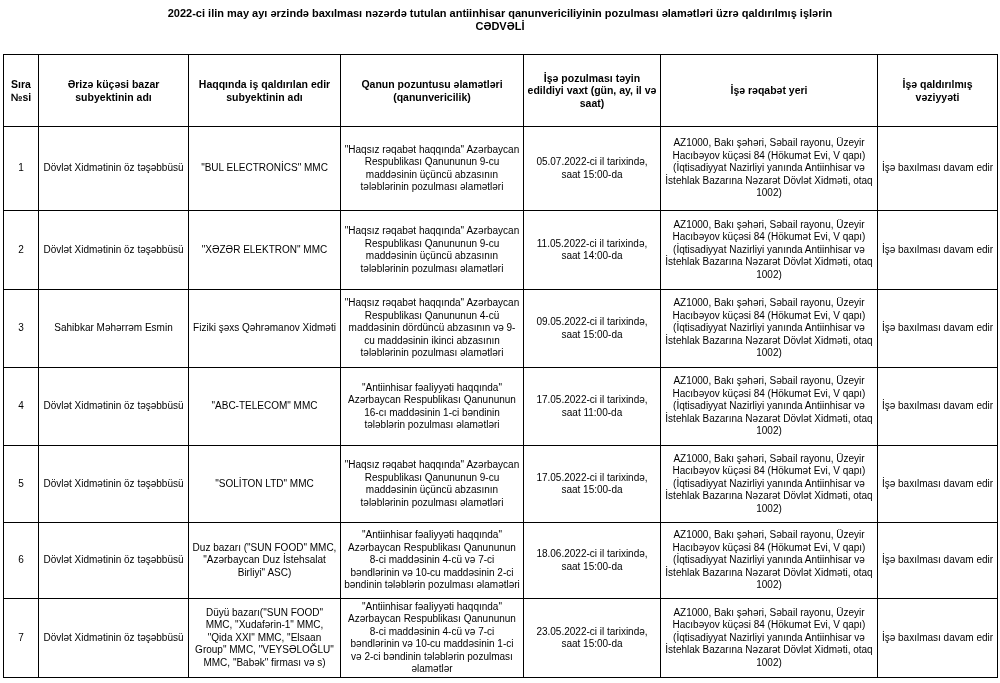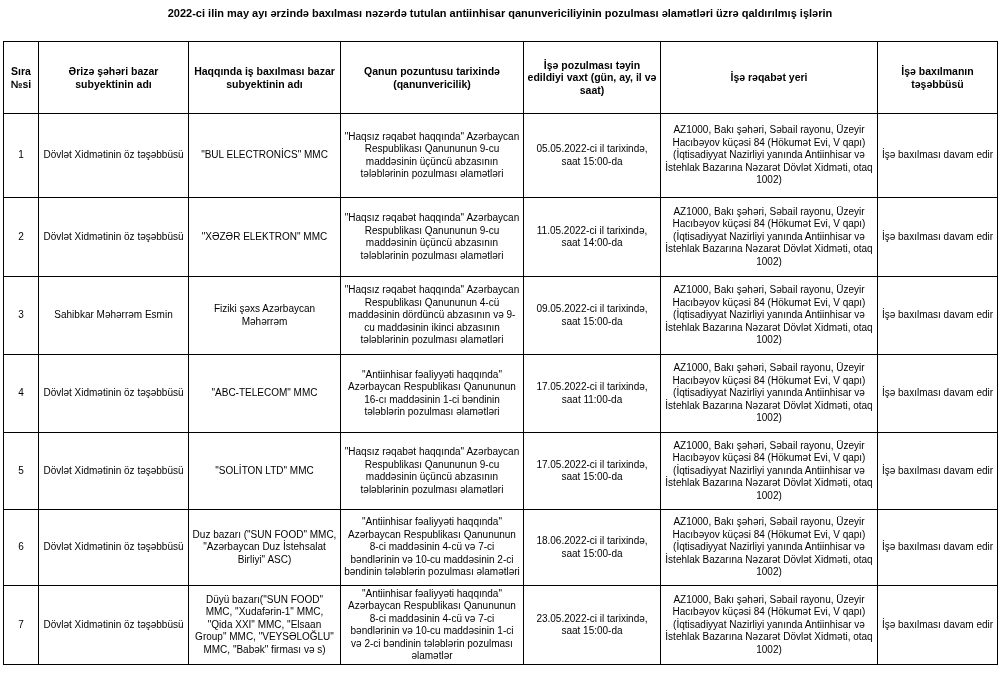--- a/index.html
+++ b/index.html
@@ -52,66 +52,67 @@
   tbody tr.r5   { height: 76px; }
   tbody tr.r6   { height: 79px; }
 </style>
 </head>
 <body>
 
 <div class="page">
 
   <div class="doc-title">
     <div>2022-ci ilin may ayı ərzində baxılması nəzərdə tutulan antiinhisar qanunvericiliyinin pozulması əlamətləri üzrə qaldırılmış işlərin</div>
+    <div>CƏDVƏLİ</div>
   </div>
 
   <table class="cases">
     <colgroup>
       <col style="width:35px">
       <col style="width:150px">
       <col style="width:152px">
       <col style="width:183px">
       <col style="width:137px">
       <col style="width:217px">
       <col style="width:120px">
     </colgroup>
     <thead>
       <tr>
         <th>Sıra №si</th>
-        <th>Ərizə şəhəri bazar subyektinin adı</th>
-        <th>Haqqında iş baxılması bazar subyektinin adı</th>
-        <th>Qanun pozuntusu tarixində (qanunvericilik)</th>
+        <th>Ərizə küçəsi bazar subyektinin adı</th>
+        <th>Haqqında iş qaldırılan edir subyektinin adı</th>
+        <th>Qanun pozuntusu əlamətləri (qanunvericilik)</th>
         <th>İşə pozulması təyin edildiyi vaxt (gün, ay, il və saat)</th>
         <th>İşə rəqabət yeri</th>
-        <th>İşə baxılmanın təşəbbüsü</th>
+        <th>İşə qaldırılmış vəziyyəti</th>
       </tr>
     </thead>
     <tbody>
       <tr class="r0">
         <td>1</td>
         <td>Dövlət Xidmətinin öz təşəbbüsü</td>
         <td>"BUL ELECTRONİCS" MMC</td>
         <td>"Haqsız rəqabət haqqında" Azərbaycan Respublikası Qanununun 9-cu maddəsinin üçüncü abzasının tələblərinin pozulması əlamətləri</td>
-        <td>05.05.2022-ci il tarixində, saat 15:00-da</td>
+        <td>05.07.2022-ci il tarixində, saat 15:00-da</td>
         <td>AZ1000, Bakı şəhəri, Səbail rayonu, Üzeyir Hacıbəyov küçəsi 84 (Hökumət Evi, V qapı) (İqtisadiyyat Nazirliyi yanında Antiinhisar və İstehlak Bazarına Nəzarət Dövlət Xidməti, otaq 1002)</td>
         <td>İşə baxılması davam edir</td>
       </tr>
       <tr class="r1">
         <td>2</td>
         <td>Dövlət Xidmətinin öz təşəbbüsü</td>
         <td>"XƏZƏR ELEKTRON" MMC</td>
         <td>"Haqsız rəqabət haqqında" Azərbaycan Respublikası Qanununun 9-cu maddəsinin üçüncü abzasının tələblərinin pozulması əlamətləri</td>
         <td>11.05.2022-ci il tarixində, saat 14:00-da</td>
         <td>AZ1000, Bakı şəhəri, Səbail rayonu, Üzeyir Hacıbəyov küçəsi 84 (Hökumət Evi, V qapı) (İqtisadiyyat Nazirliyi yanında Antiinhisar və İstehlak Bazarına Nəzarət Dövlət Xidməti, otaq 1002)</td>
         <td>İşə baxılması davam edir</td>
       </tr>
       <tr class="r2">
         <td>3</td>
         <td>Sahibkar Məhərrəm Esmin</td>
-        <td>Fiziki şəxs Azərbaycan Məhərrəm</td>
+        <td>Fiziki şəxs Qəhrəmanov Xidməti</td>
         <td>"Haqsız rəqabət haqqında" Azərbaycan Respublikası Qanununun 4-cü maddəsinin dördüncü abzasının və 9-cu maddəsinin ikinci abzasının tələblərinin pozulması əlamətləri</td>
         <td>09.05.2022-ci il tarixində, saat 15:00-da</td>
         <td>AZ1000, Bakı şəhəri, Səbail rayonu, Üzeyir Hacıbəyov küçəsi 84 (Hökumət Evi, V qapı) (İqtisadiyyat Nazirliyi yanında Antiinhisar və İstehlak Bazarına Nəzarət Dövlət Xidməti, otaq 1002)</td>
         <td>İşə baxılması davam edir</td>
       </tr>
       <tr class="r3">
         <td>4</td>
         <td>Dövlət Xidmətinin öz təşəbbüsü</td>
         <td>"ABC-TELECOM" MMC</td>
         <td>"Antiinhisar fəaliyyəti haqqında" Azərbaycan Respublikası Qanununun 16-cı maddəsinin 1-ci bəndinin tələblərin pozulması əlamətləri</td>

